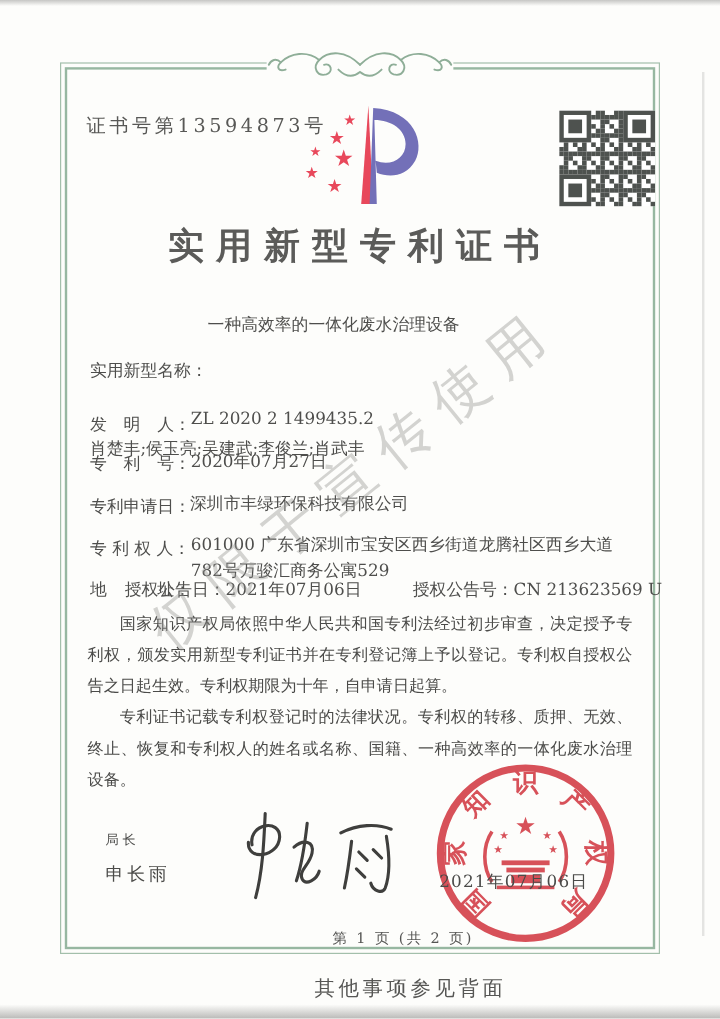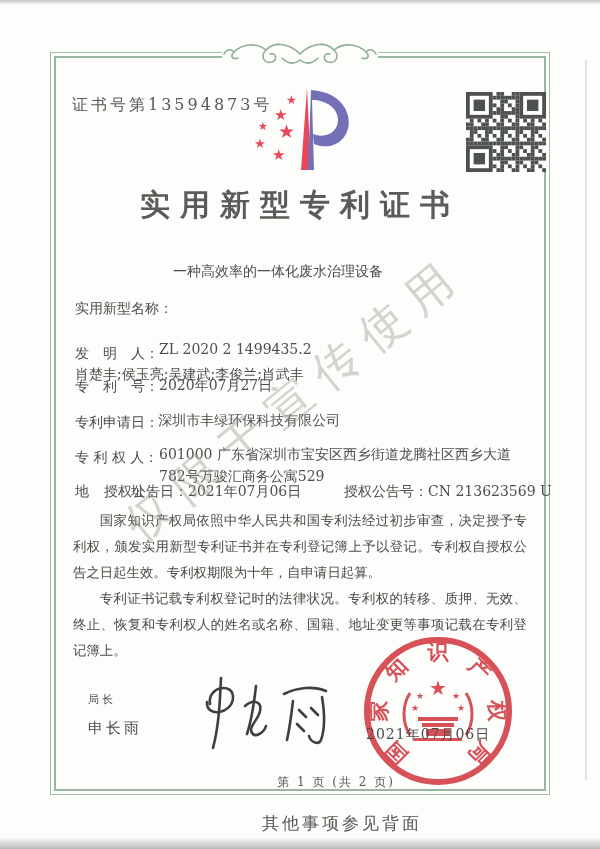--- a/index.html
+++ b/index.html
@@ -327,21 +327,21 @@
     <span class="g1">
       <span>授权公告日：</span><span>2021年07月06日</span>
     </span>
     <span class="g2">
       <span>授权公告号：</span><span>CN 213623569 U</span>
     </span>
   </div>
 
   <div class="body-text">
     <p>国家知识产权局依照中华人民共和国专利法经过初步审查，决定授予专利权，颁发实用新型专利证书并在专利登记簿上予以登记。专利权自授权公告之日起生效。专利权期限为十年，自申请日起算。</p>
-    <p>专利证书记载专利权登记时的法律状况。专利权的转移、质押、无效、终止、恢复和专利权人的姓名或名称、国籍、地址变更等事项记载在专利登记簿上。</p>
+    <p>专利证书记载专利权登记时的法律状况。专利权的转移、质押、无效、终止、恢复和专利权人的姓名或名称、国籍、一种高效率的一体化废水治理设备。</p>
   </div>
 
   <div class="signer-title">局长</div>
   <div class="signer-name">申长雨</div>
   <svg class="signature" viewBox="0 0 155 88">
     <g stroke="#3f3f3d" stroke-width="2.6" fill="none" stroke-linecap="round" stroke-linejoin="round">
       <path d="M20,34 C17,16 44,12 43,28 C42,44 16,48 17,32"></path>
       <path d="M31,8 C30,30 29,56 23,78"></path>
       <path d="M66,16 C64,34 61,52 57,64"></path>
       <path d="M55,36 C63,29 72,31 70,41 C68,51 58,56 62,63 C65,68 74,63 76,56"></path>

